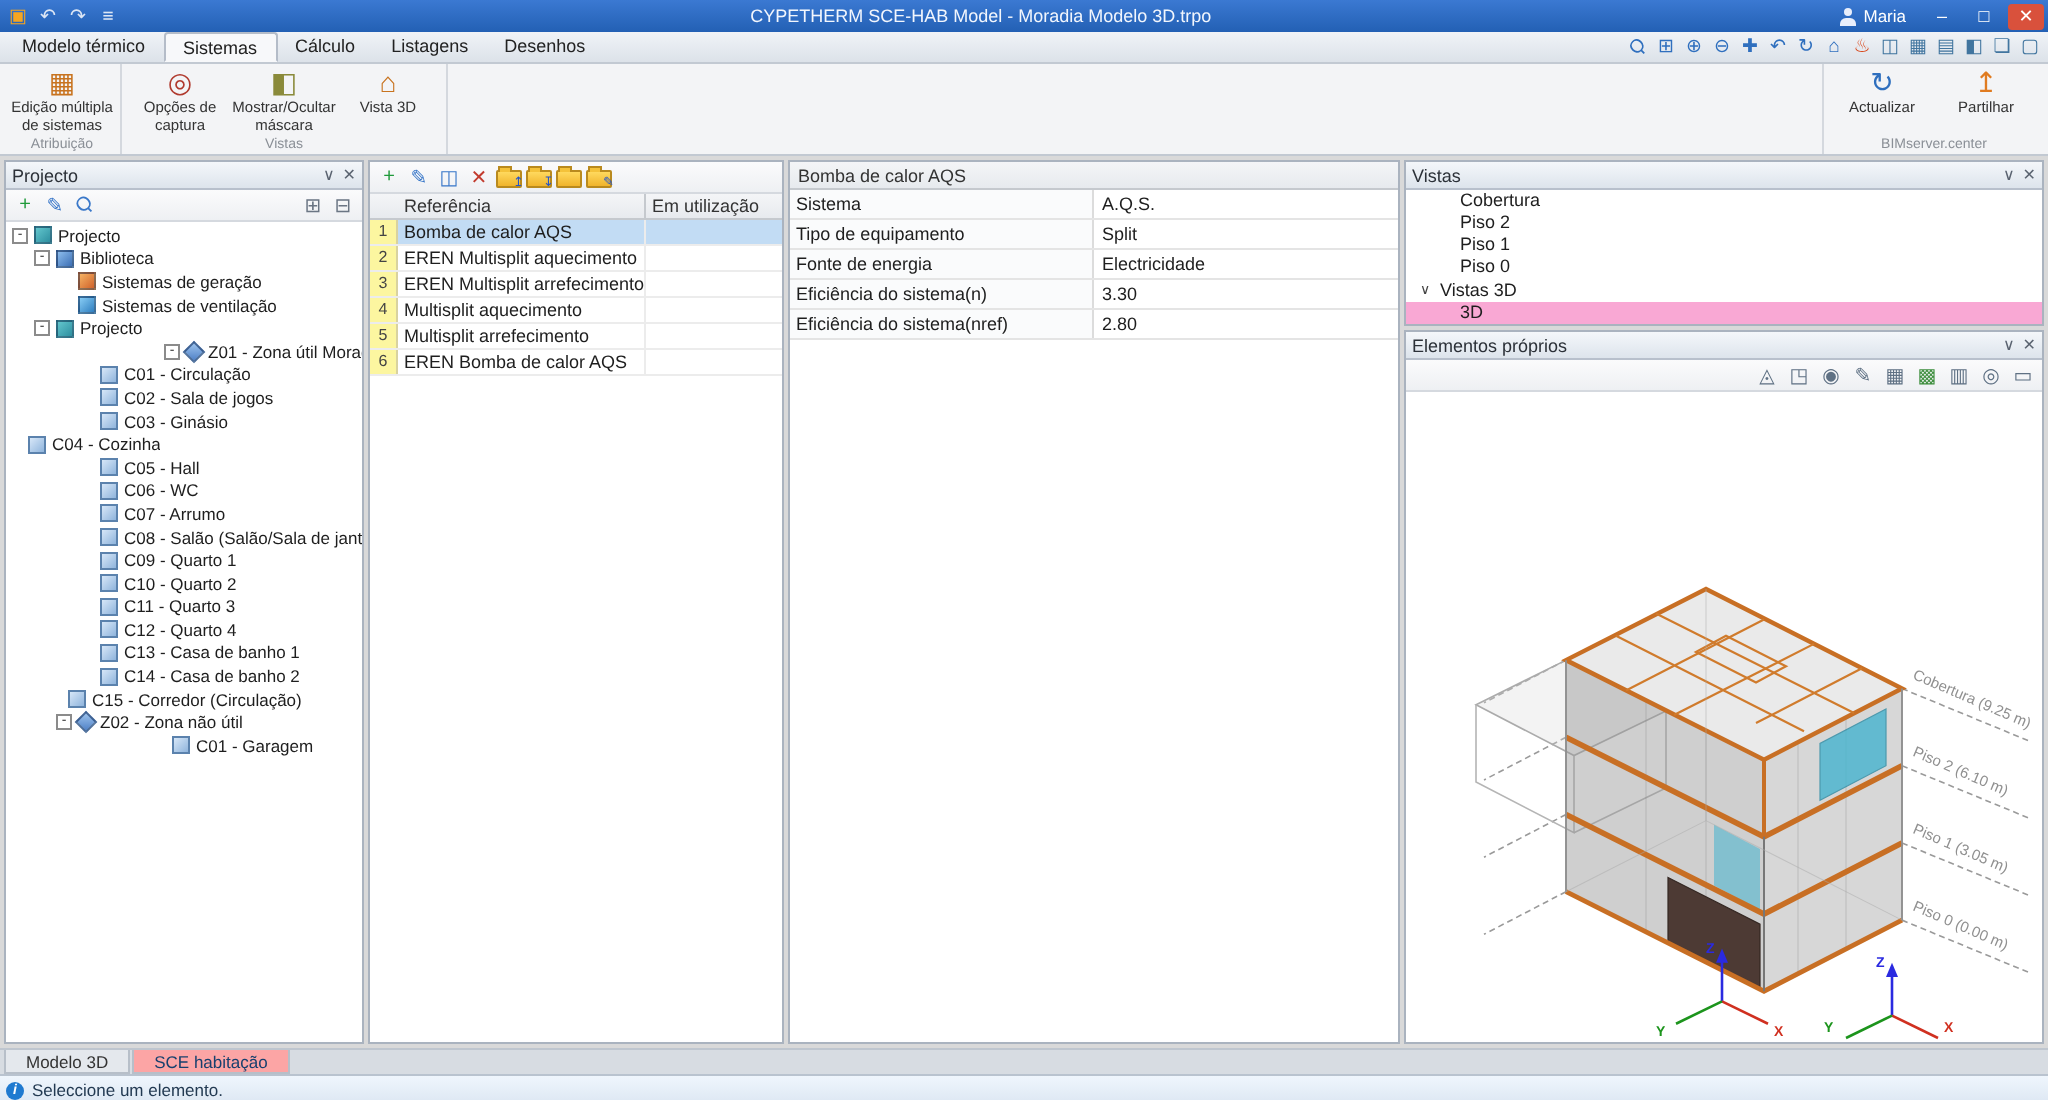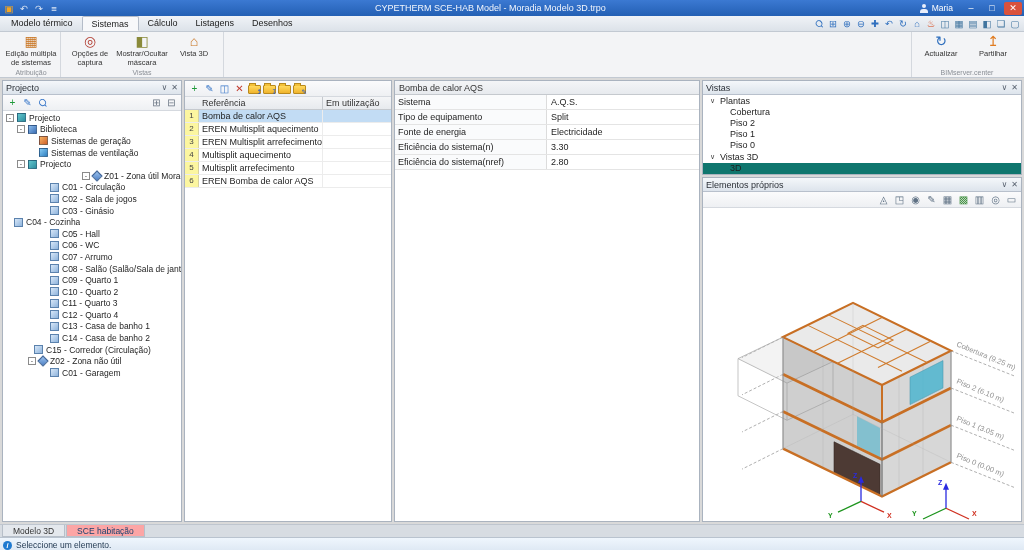--- a/index.html
+++ b/index.html
@@ -65,21 +65,21 @@
 .sname{flex:1;padding-left:3px;line-height:12px;border-right:1px solid #ececec;overflow:hidden;white-space:nowrap}
 .sem{width:68px;flex:0 0 auto}
 .srow.selected .sname,.srow.selected .sem{background:#c2dcf4}
 .dtitle{height:14px;flex:0 0 auto;background:linear-gradient(#f4f5f7,#e7eaee);border-bottom:1px solid #c5c9ce;padding-left:4px;line-height:14px;color:#333}
 .drow{display:flex;height:15px;border-bottom:1px solid #e4e4e4}
 .dlabel{width:152px;flex:0 0 auto;padding:0 3px;line-height:15px;background:#fafbfc;border-right:1px solid #dcdcdc;overflow:hidden;white-space:nowrap}
 .dvalue{flex:1;padding:0 4px;line-height:15px;overflow:hidden;white-space:nowrap}
 .vgroup{display:flex;align-items:center;height:12px;padding:0 2px;cursor:default}
 .vchev{width:9px;font-size:7px;color:#444;text-align:center;margin:0 3px}
 .vitem{height:11px;line-height:11px;padding-left:27px;cursor:default}
-.vitem.selected{background:#0f766e}
+.vitem.selected{background:#f9a8d4}
 .epanel{flex:1}
 .etools{justify-content:flex-end;gap:3px}
 .viewport{flex:1;min-height:0;background:#fff}
 .viewport svg{width:100%;height:100%;display:block}
 .btabs{height:13px;flex:0 0 auto;background:#d7dce2;display:flex;align-items:stretch;padding-left:2px;border-top:1px solid #bfc6cf}
 .btab{padding:0 10px;line-height:12px;font-size:8.5px;background:#e4e8ed;border:1px solid #b7bfc9;border-top:none;margin-right:1px;color:#333;cursor:default}
 .btab.active{background:#fca5a5;color:#17406e;font-weight:normal}
 .sbar{height:13px;flex:0 0 auto;display:flex;align-items:flex-end;gap:4px;padding-left:3px;background:linear-gradient(#eff6fd,#dfe9f4);border-top:1px solid #b9c3cf;color:#233a52;font-size:8.5px}
 .info{width:9px;height:9px;border-radius:50%;background:#1f7ad0;color:#fff;font-size:7px;line-height:9px;text-align:center;font-style:italic;font-weight:bold}
 </style>
@@ -295,21 +295,21 @@
           <div class="titem" data-name="tree-item" style="padding-left: 20px;">
             <span class="tspace"></span>
             <span class="ticon ticon-room" data-name="room-icon"></span>
             <span class="tlabel">C15 - Corredor (Circulação)</span>
           </div>
           <div class="titem" data-name="tree-item" style="padding-left: 25px;">
             <span class="texp" data-name="expander-icon">-</span>
             <span class="ticon ticon-zone" data-name="zone-icon"></span>
             <span class="tlabel">Z02 - Zona não útil</span>
           </div>
-          <div class="titem" data-name="tree-item" style="padding-left: 36px;">
+          <div class="titem" data-name="tree-item" style="padding-left: 36px; margin-left: 36px;">
             <span class="tspace"></span>
             <span class="ticon ticon-room" data-name="room-icon"></span>
             <span class="tlabel">C01 - Garagem</span>
           </div>
         </div>
     </div>
 
     <div class="panel col-mid" data-name="systems-panel">
       <div class="ptools" data-name="systems-toolbar">
           <span class="qicon" data-name="add-system-icon" style="color: rgb(31, 154, 58);">+</span>
@@ -396,24 +396,20 @@
     <div class="col-right" data-name="right-column">
       <div class="panel" data-name="views-panel">
         <div class="phead" data-name="views-panel-header">
           <span data-name="views-panel-title">Vistas</span>
           <span class="phicons">
             <span class="phico" data-name="chevron-down-icon">∨</span>
             <span class="phico" data-name="close-icon">✕</span>
           </span>
         </div>
         <div data-name="views-list">
-            <div class="vgroup" data-name="views-group-plantas">
-              <span class="vchev" data-name="chevron-down-icon">∨</span>
-              <span>Plantas</span>
-            </div>
             <div class="vitem" data-name="view-item-cobertura">Cobertura</div>
             <div class="vitem" data-name="view-item-piso-2">Piso 2</div>
             <div class="vitem" data-name="view-item-piso-1">Piso 1</div>
             <div class="vitem" data-name="view-item-piso-0">Piso 0</div>
             <div class="vgroup" data-name="views-group-vistas-3d">
               <span class="vchev" data-name="chevron-down-icon">∨</span>
               <span>Vistas 3D</span>
             </div>
             <div class="vitem selected" data-name="view-item-3d">3D</div>
           </div>

